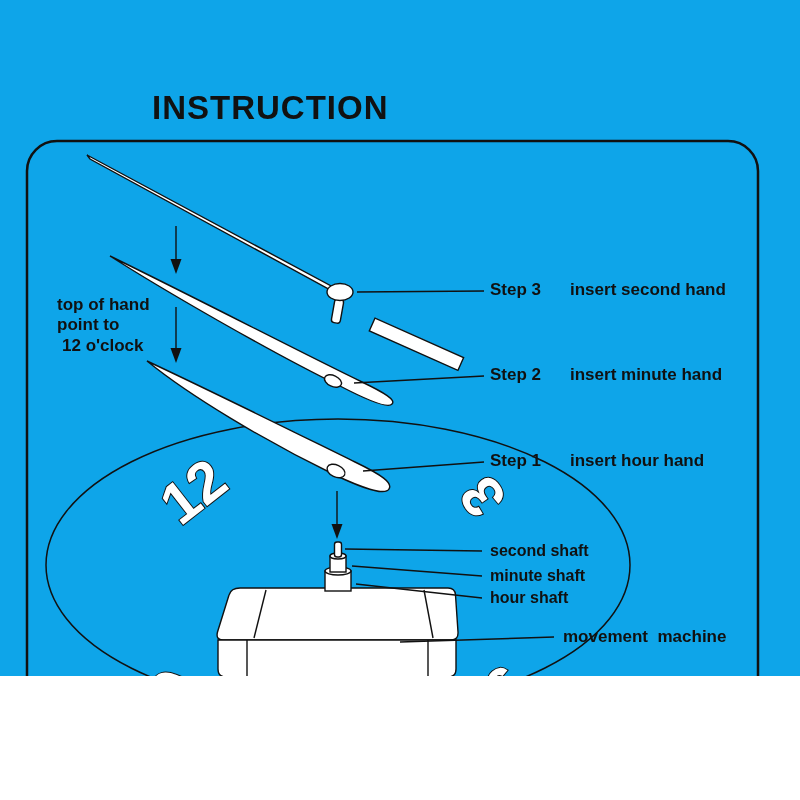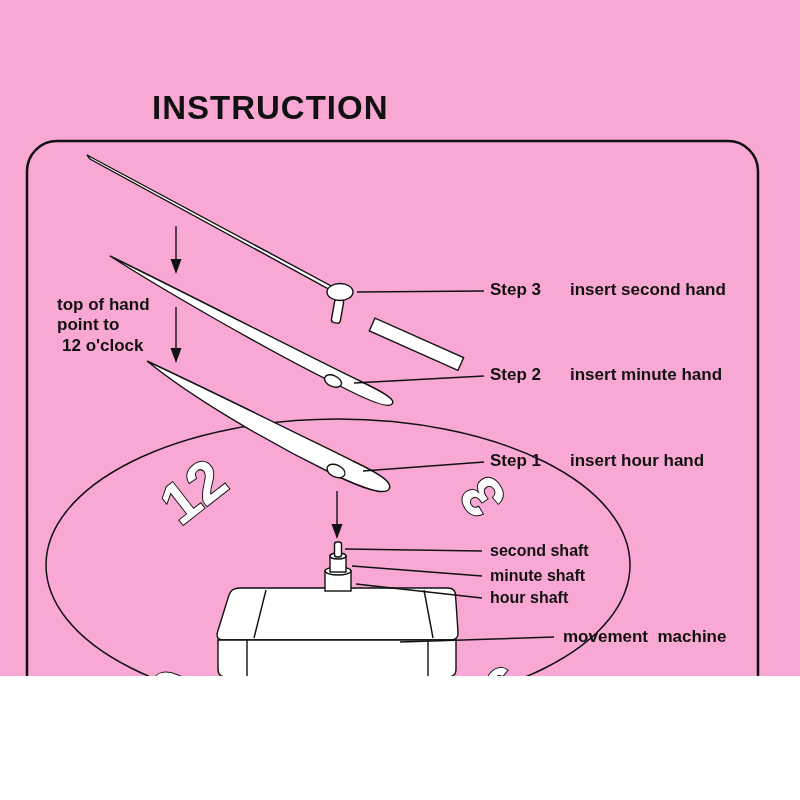--- a/index.html
+++ b/index.html
@@ -1,16 +1,16 @@
 <!DOCTYPE html>
 <html><head>
 <meta charset="utf-8">
 <style>
   html,body{margin:0;padding:0;background:#ffffff;}
-  .sheet{position:relative;width:800px;height:676px;background:#f9a8d4;overflow:hidden;
+  .sheet{position:relative;width:800px;height:676px;background:#0ea5e9;overflow:hidden;
          font-family:"Liberation Sans","DejaVu Sans",sans-serif;}
   svg{position:absolute;left:0;top:0;display:block;}
   svg text{font-family:"Liberation Sans","DejaVu Sans",sans-serif;fill:#111;white-space:pre;}
   .title-text{font-size:33px;font-weight:bold;letter-spacing:1px;}
   .label{font-size:17px;font-weight:bold;}
   .label-sm{font-size:16px;font-weight:bold;}
   .digit{font-size:58px;font-weight:bold;fill:#ffffff;stroke:#111;stroke-width:2;paint-order:stroke fill;}
   .outline{fill:#ffffff;stroke:#111;stroke-width:1.4;}
   .line{stroke:#111;stroke-width:1.4;fill:none;}
   .thick{stroke-width:2.5;}

